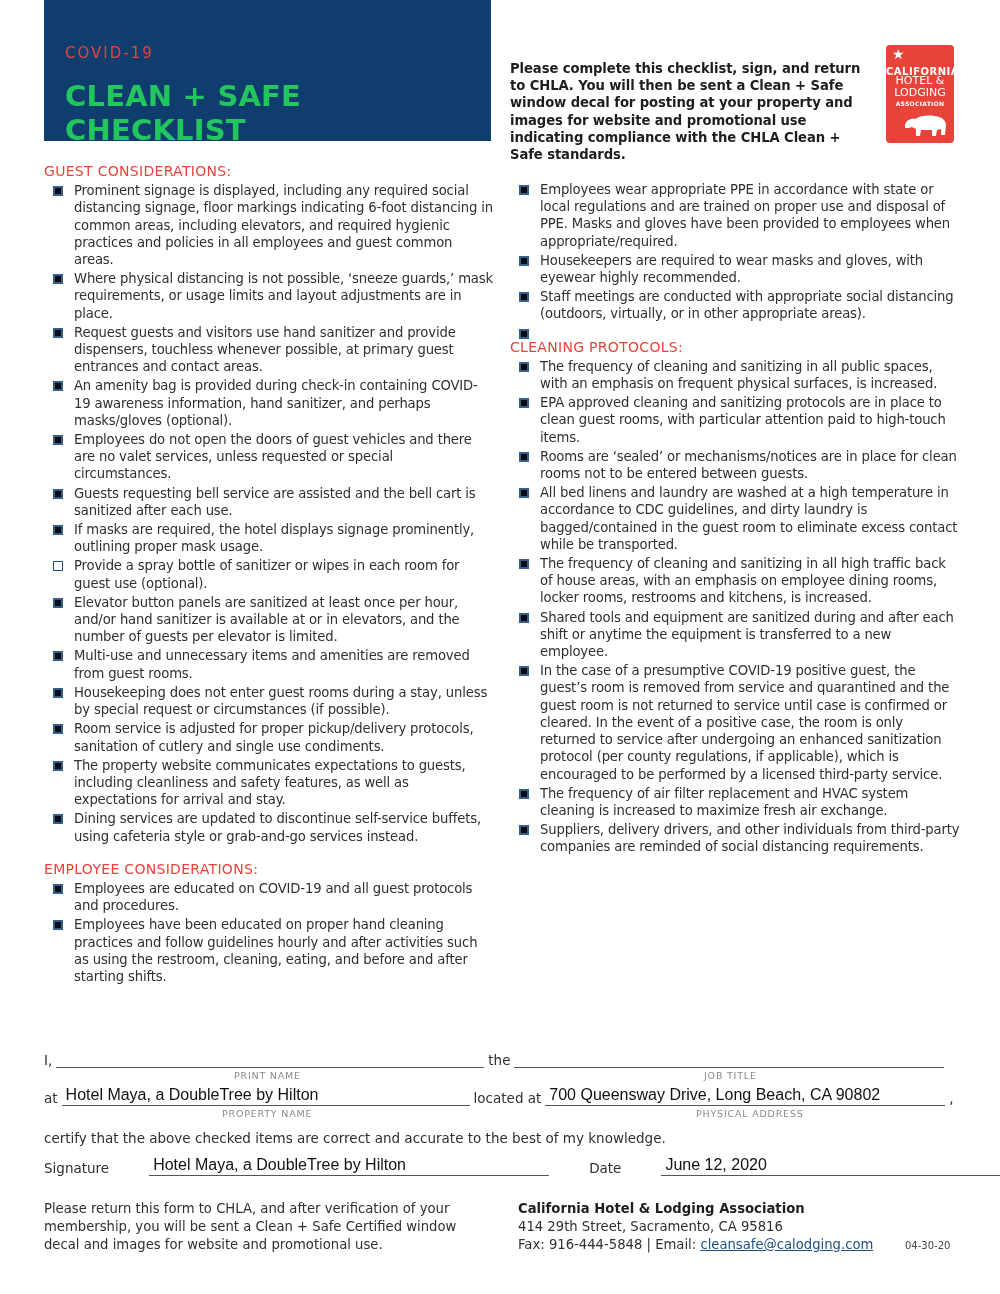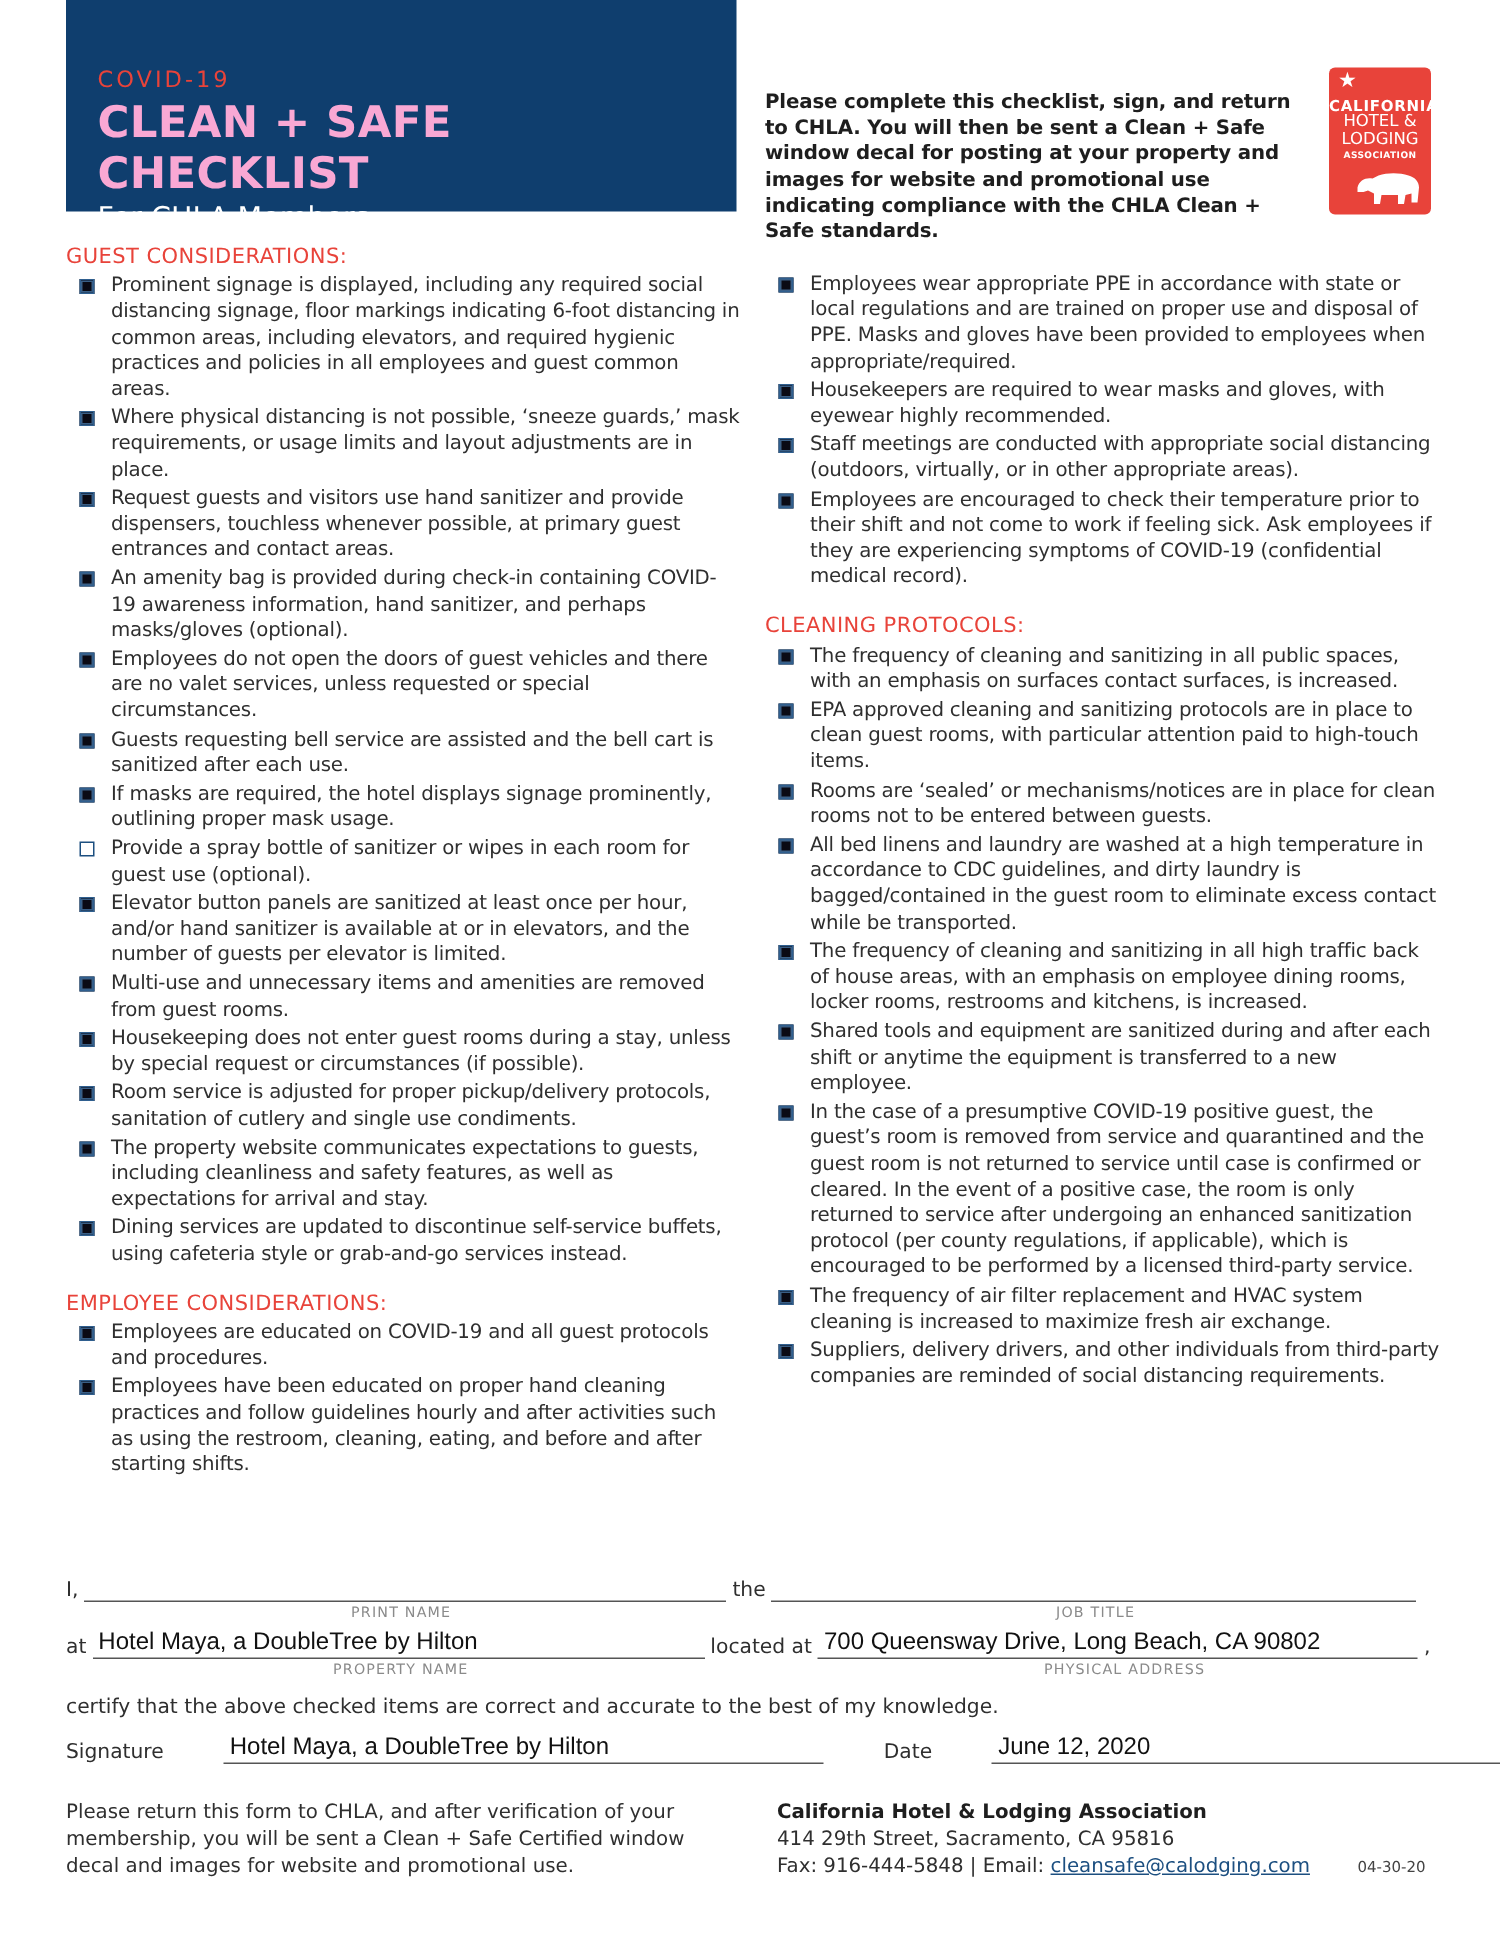--- a/index.html
+++ b/index.html
@@ -1,21 +1,21 @@
 <!DOCTYPE html>
 <html><head>
 <meta charset="utf-8">
 <style>
   * { box-sizing: border-box; margin: 0; padding: 0; }
   html, body { width: 1000px; height: 1294px; background: #ffffff; }
   body { position: relative; font-family: "Liberation Sans", sans-serif; color: #2b2b2b; overflow: hidden; }
 
   .banner { position: absolute; left: 44px; top: 0; width: 447px; height: 141px; background: #0f3e6e; padding: 44px 0 0 21px; }
   .banner .kicker { color: #e8433a; font-size: 15px; letter-spacing: 2px; font-family: "DejaVu Sans", sans-serif; }
-  .banner .title { color: #f9a8d4; font-size: 29px; font-weight: bold; font-family: "DejaVu Sans", sans-serif; letter-spacing: 0.2px; margin-top: 2px; line-height: 34px; }
+  .banner .title { color: #22c55e; font-size: 29px; font-weight: bold; font-family: "DejaVu Sans", sans-serif; letter-spacing: 0.2px; margin-top: 17px; line-height: 34px; }
   .banner .subtitle { color: #ffffff; font-size: 19px; font-family: "DejaVu Sans", sans-serif; margin-top: 2px; }
 
   .intro { position: absolute; left: 510px; top: 60px; width: 360px; font-weight: bold; font-size: 13.2px; line-height: 17.2px; color: #1e1e1e; font-family: "DejaVu Sans", sans-serif; letter-spacing: -0.1px; }
 
   .logo { position: absolute; left: 886px; top: 45px; width: 68px; height: 98px; background: #e8433a; border-radius: 4px; color: #fff; text-align: center; font-family: "DejaVu Sans", sans-serif; }
   .logo .star { position: absolute; left: 6px; top: 1px; font-size: 14px; }
   .logo .l1 { position: absolute; top: 21px; width: 100%; font-size: 10px; font-weight: bold; letter-spacing: 0.5px; }
   .logo .l2 { position: absolute; top: 30px; width: 100%; font-size: 11px; line-height: 11px; }
   .logo .l3 { position: absolute; top: 42px; width: 100%; font-size: 11px; line-height: 11px; }
   .logo .l4 { position: absolute; top: 55px; width: 100%; font-size: 6px; font-weight: bold; letter-spacing: 0.3px; }
@@ -88,26 +88,26 @@
       <div class="item"><span class="box checked"></span><span>Employees are educated on COVID-19 and all guest protocols and procedures.</span></div>
       <div class="item"><span class="box checked"></span><span>Employees have been educated on proper hand cleaning practices and follow guidelines hourly and after activities such as using the restroom, cleaning, eating, and before and after starting shifts.</span></div>
     </div>
 </div>
 
 <div class="col right">
   <div id="employee-list-b">
       <div class="item"><span class="box checked"></span><span>Employees wear appropriate PPE in accordance with state or local regulations and are trained on proper use and disposal of PPE. Masks and gloves have been provided to employees when appropriate/required.</span></div>
       <div class="item"><span class="box checked"></span><span>Housekeepers are required to wear masks and gloves, with eyewear highly recommended.</span></div>
       <div class="item"><span class="box checked"></span><span>Staff meetings are conducted with appropriate social distancing (outdoors, virtually, or in other appropriate areas).</span></div>
-      <div class="item"><span class="box checked"></span><span>Employees are encouraged to check their temperature prior to their shift and not come to work if feeling sick. Ask employees if they are experiencing symptoms of COVID-19 (confidential medical record).</span></div>
+      <div class="item"><span class="box checked"></span></div>
     </div>
   <div class="spacer"></div>
   <div class="section-title">CLEANING PROTOCOLS:</div>
   <div id="cleaning-list">
-      <div class="item"><span class="box checked"></span><span>The frequency of cleaning and sanitizing in all public spaces, with an emphasis on surfaces contact surfaces, is increased.</span></div>
+      <div class="item"><span class="box checked"></span><span>The frequency of cleaning and sanitizing in all public spaces, with an emphasis on frequent physical surfaces, is increased.</span></div>
       <div class="item"><span class="box checked"></span><span>EPA approved cleaning and sanitizing protocols are in place to clean guest rooms, with particular attention paid to high-touch items.</span></div>
       <div class="item"><span class="box checked"></span><span>Rooms are ‘sealed’ or mechanisms/notices are in place for clean rooms not to be entered between guests.</span></div>
       <div class="item"><span class="box checked"></span><span>All bed linens and laundry are washed at a high temperature in accordance to CDC guidelines, and dirty laundry is bagged/contained in the guest room to eliminate excess contact while be transported.</span></div>
       <div class="item"><span class="box checked"></span><span>The frequency of cleaning and sanitizing in all high traffic back of house areas, with an emphasis on employee dining rooms, locker rooms, restrooms and kitchens, is increased.</span></div>
       <div class="item"><span class="box checked"></span><span>Shared tools and equipment are sanitized during and after each shift or anytime the equipment is transferred to a new employee.</span></div>
       <div class="item"><span class="box checked"></span><span>In the case of a presumptive COVID-19 positive guest, the guest’s room is removed from service and quarantined and the guest room is not returned to service until case is confirmed or cleared. In the event of a positive case, the room is only returned to service after undergoing an enhanced sanitization protocol (per county regulations, if applicable), which is encouraged to be performed by a licensed third-party service.</span></div>
       <div class="item"><span class="box checked"></span><span>The frequency of air filter replacement and HVAC system cleaning is increased to maximize fresh air exchange.</span></div>
       <div class="item"><span class="box checked"></span><span>Suppliers, delivery drivers, and other individuals from third-party companies are reminded of social distancing requirements.</span></div>
     </div>
 </div>

